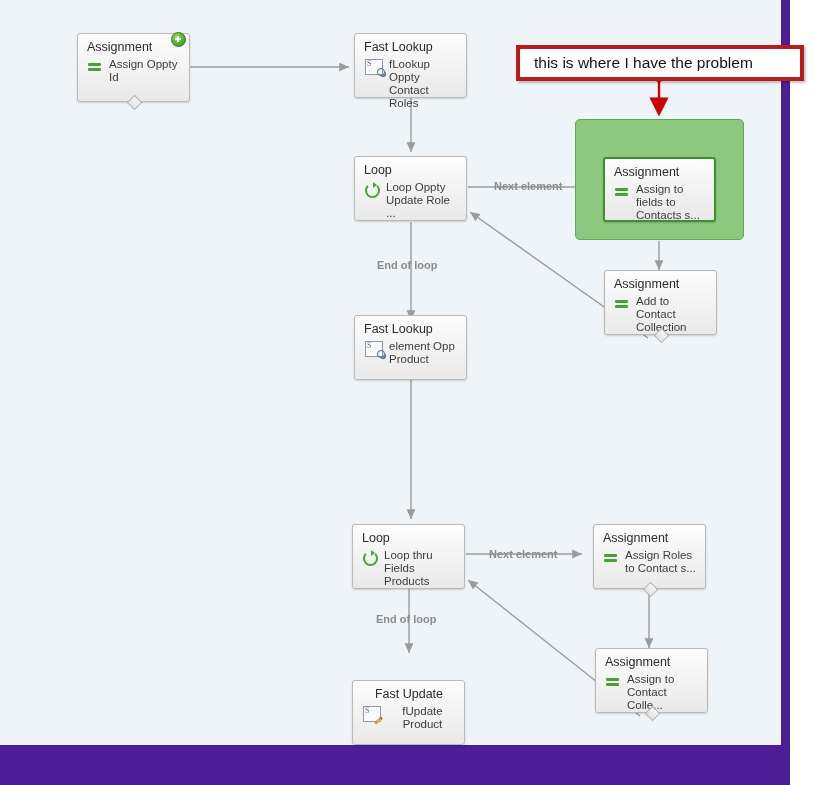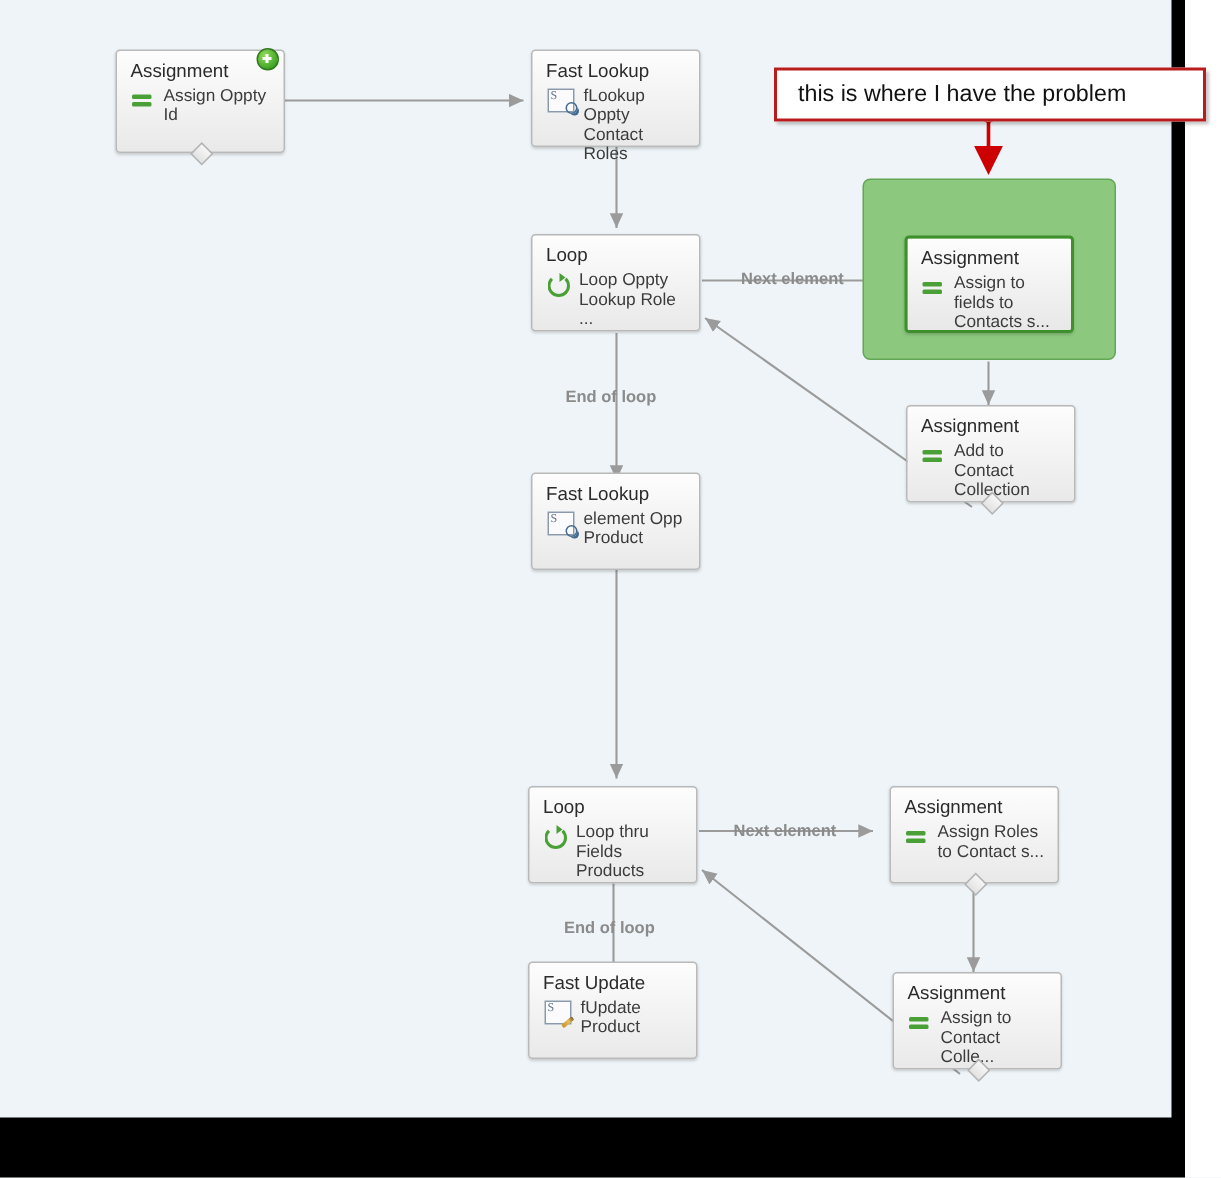--- a/index.html
+++ b/index.html
@@ -10,21 +10,21 @@
     width: 814px;
     height: 785px;
     background: #ffffff;
     font-family: "Liberation Sans", sans-serif;
     overflow: hidden;
   }
   #canvas {
     position: relative;
     width: 790px;
     height: 785px;
-    background: #000000;
+    background: #4c1d95;
   }
   #flow-background {
     position: absolute;
     left: 0;
     top: 0;
     width: 781px;
     height: 745px;
     background: #eef4f7;
   }
   #edges {
@@ -207,21 +207,21 @@
     position: absolute;
     font-size: 11px;
     color: #8b8b8b;
     font-weight: bold;
     white-space: nowrap;
   }
   .callout {
     position: absolute;
     box-sizing: border-box;
     background: #ffffff;
-    border: 2px solid #b91c1c;
+    border: 4px solid #b91c1c;
     box-shadow: 2px 2px 2px rgba(0,0,0,0.22);
     display: flex;
     align-items: center;
     padding: 0 14px;
   }
   .callout-text {
     font-size: 15.5px;
     color: #111111;
     line-height: 18px;
   }
@@ -284,21 +284,21 @@
     <div class="body">
       <span class="node-icon icon-lookup"></span>
       <span class="label">fLookup Oppty Contact Roles</span>
     </div>
   </div>
 
   <div class="node" style="left:354px; top:156px; width:113px; height:65px;">
     <div class="title">Loop</div>
     <div class="body">
       <span class="node-icon icon-loop"></span>
-      <span class="label">Loop Oppty Lookup Role ...</span>
+      <span class="label">Loop Oppty Update Role ...</span>
     </div>
   </div>
 
   <div class="highlight-box" style="left:575px; top:119px; width:169px; height:121px;"></div>
   <div class="node selected" style="left:603px; top:157px; width:113px; height:65px;">
     <div class="title">Assignment</div>
     <div class="body">
       <span class="node-icon icon-assignment"></span>
       <span class="label">Assign to fields to Contacts s...</span>
     </div>
@@ -340,21 +340,21 @@
 
   <div class="node" style="left:595px; top:648px; width:113px; height:65px;">
     <div class="title">Assignment</div>
     <div class="body">
       <span class="node-icon icon-assignment"></span>
       <span class="label">Assign to Contact Colle...</span>
     </div>
   </div>
   <div class="diamond" style="left:647px; top:708px;"></div>
 
-  <div class="node" style="left:352px; top:641px; width:113px; height:65px;">
+  <div class="node" style="left:352px; top:680px; width:113px; height:65px;text-align:center;">
     <div class="title">Fast Update</div>
     <div class="body">
       <span class="node-icon icon-update"></span>
       <span class="label">fUpdate Product</span>
     </div>
   </div>
 
   <div class="edge-label" style="left:494px; top:180px;">Next element</div>
   <div class="edge-label" style="left:377px; top:259px;">End of loop</div>
   <div class="edge-label" style="left:489px; top:548px;">Next element</div>

